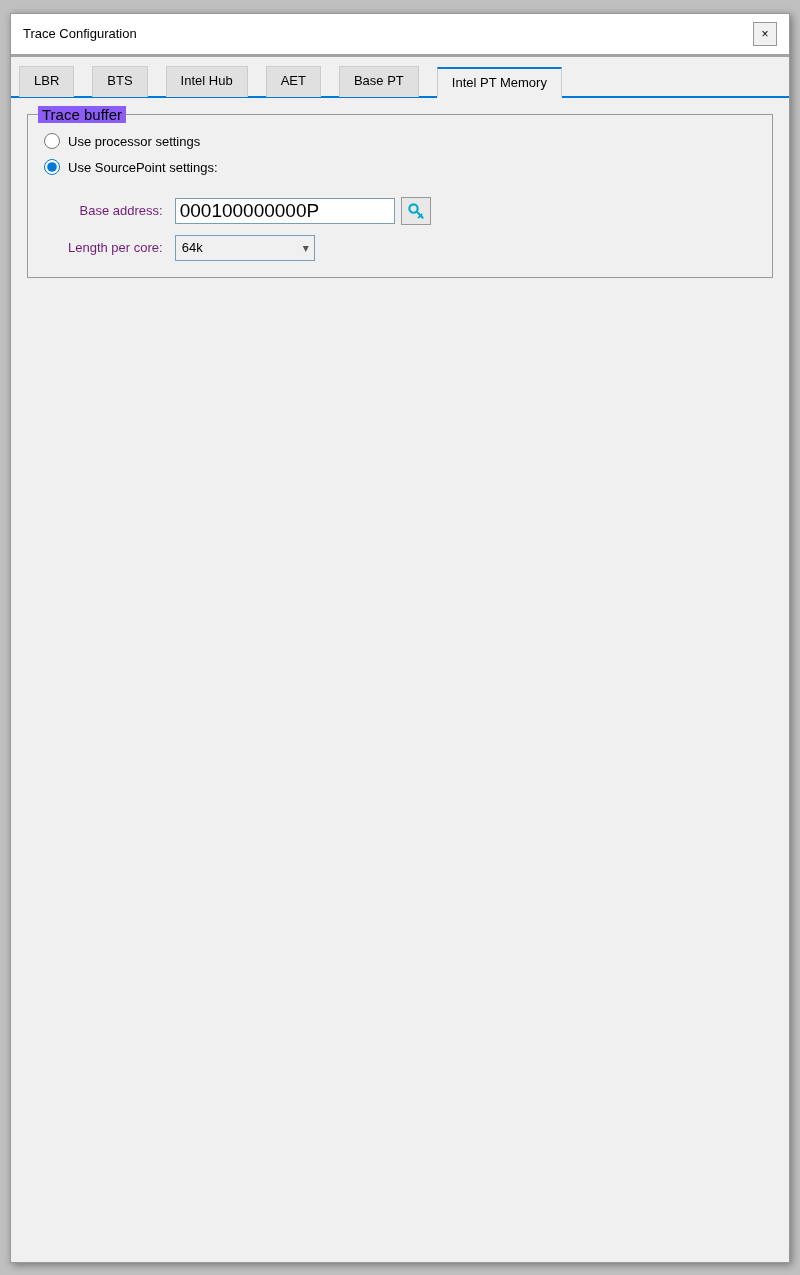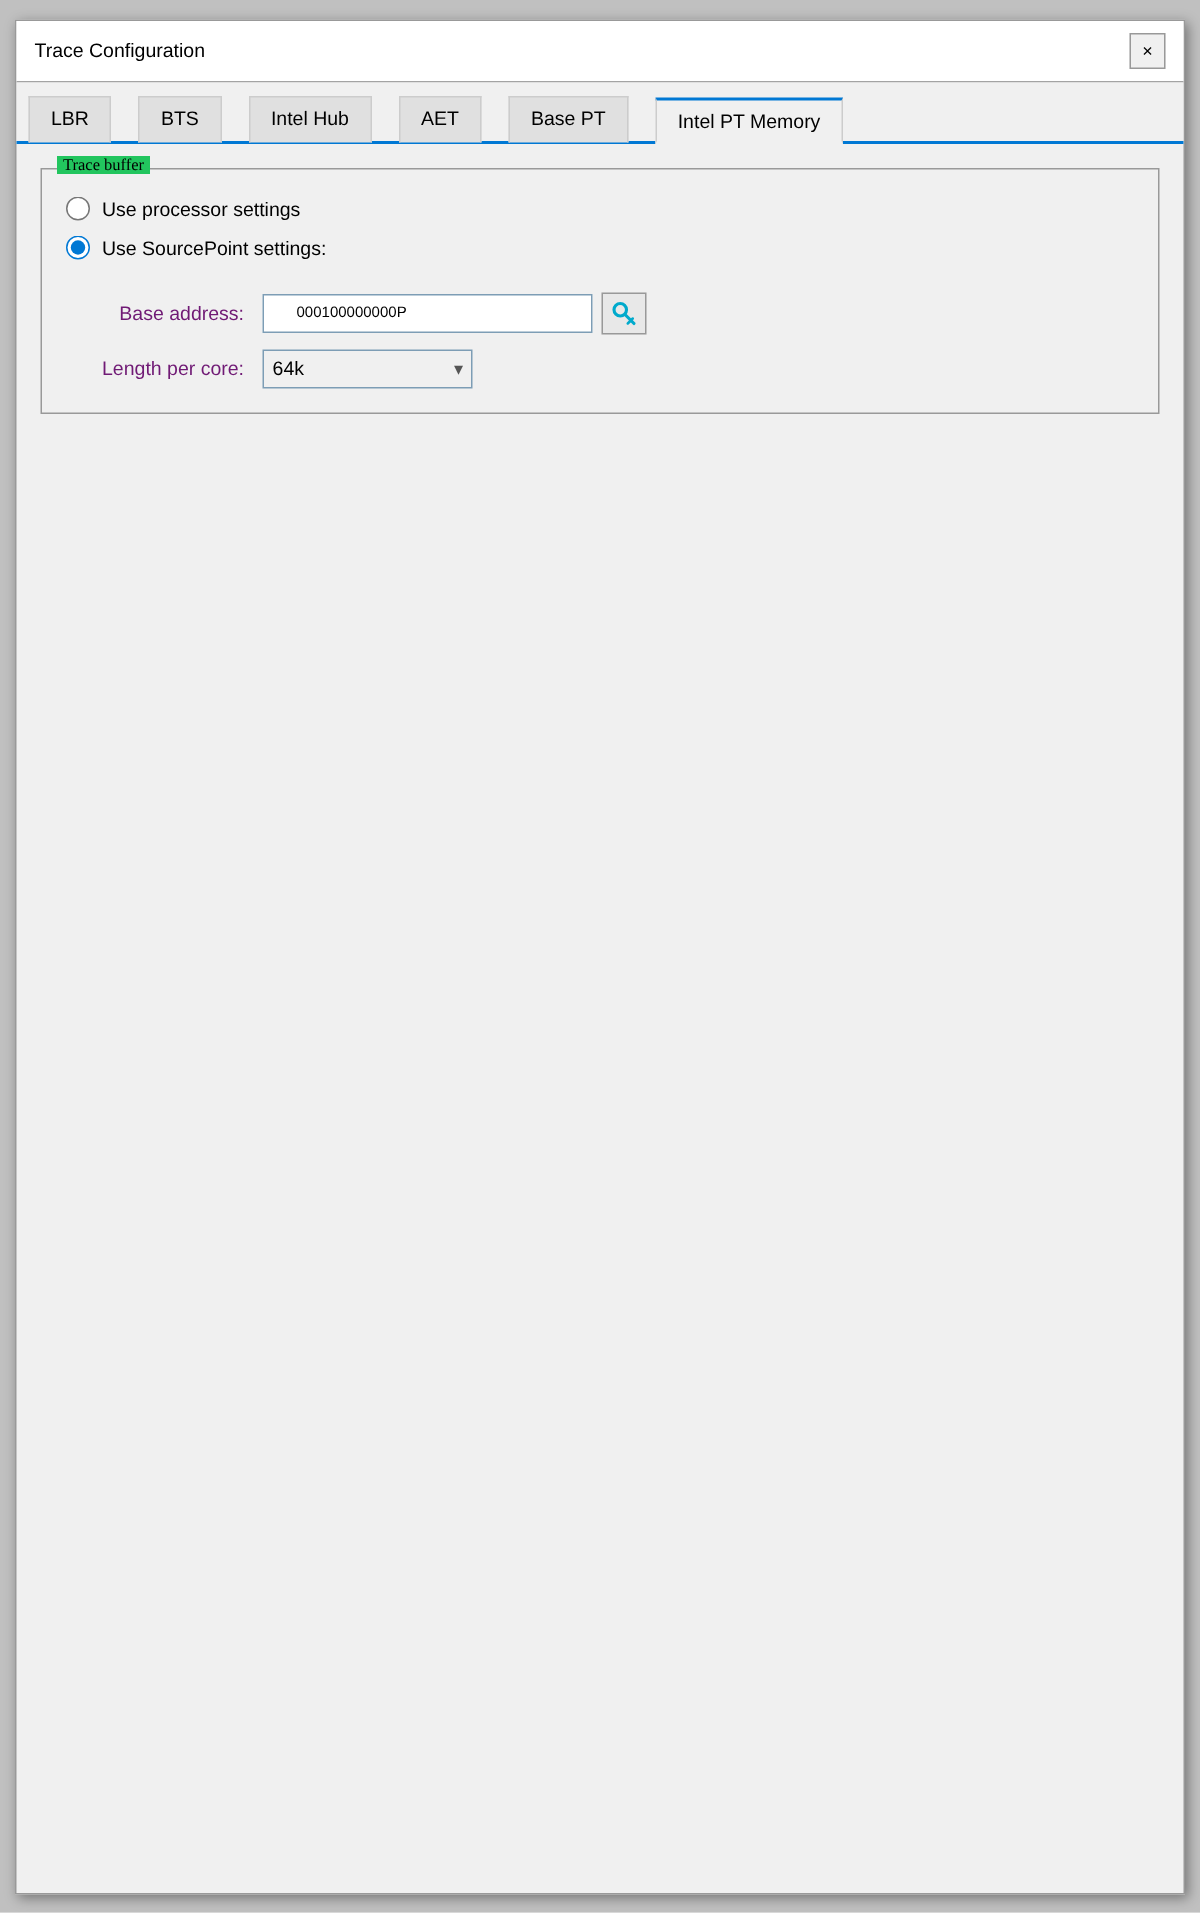--- a/index.html
+++ b/index.html
@@ -23,21 +23,21 @@
       border: 1px solid #999;
       box-shadow: 2px 2px 8px rgba(0,0,0,0.4);
       width: 780px;
       min-height: 1250px;
       display: flex;
       flex-direction: column;
     }
 
     .title-bar {
       background: #ffffff;
-      border-bottom: 1px solid #a3a3a3;
+      border-bottom: 3px solid #a3a3a3;
       padding: 8px 12px;
       display: flex;
       justify-content: space-between;
       align-items: center;
       gap: 32px;
     }
 
     .title-bar-text {
       font-size: 13px;
       font-weight: normal;
@@ -101,25 +101,24 @@
       border: 1px solid #999;
       padding: 12px 16px 16px 16px;
       position: relative;
       background: #f0f0f0;
     }
 
     .group-box-title {
       position: absolute;
       top: -9px;
       left: 10px;
-      background: #22c55e;
+      background: #8b5cf6;
       padding: 0 4px;
-      font-size: 11px;
-      color: #000;
-      font-family: Liberation Serif, serif;
+      font-size: 15px;
+      color: #000;
     }
 
     .radio-group {
       display: flex;
       flex-direction: column;
       gap: 10px;
       margin-top: 6px;
     }
 
     .radio-item {
@@ -159,22 +158,22 @@
 
     .settings-row {
       display: flex;
       align-items: center;
       gap: 6px;
     }
 
     .text-input {
       border: 1px solid #7d9db5;
       background: #fff;
-      padding: 3px 22px;
-      font-size: 10px;
+      padding: 3px 4px;
+      font-size: 19px;
       color: #000;
       width: 220px;
       height: 26px;
     }
 
     .icon-btn {
       width: 30px;
       height: 28px;
       border: 1px solid #999;
       background: #e8e8e8;

